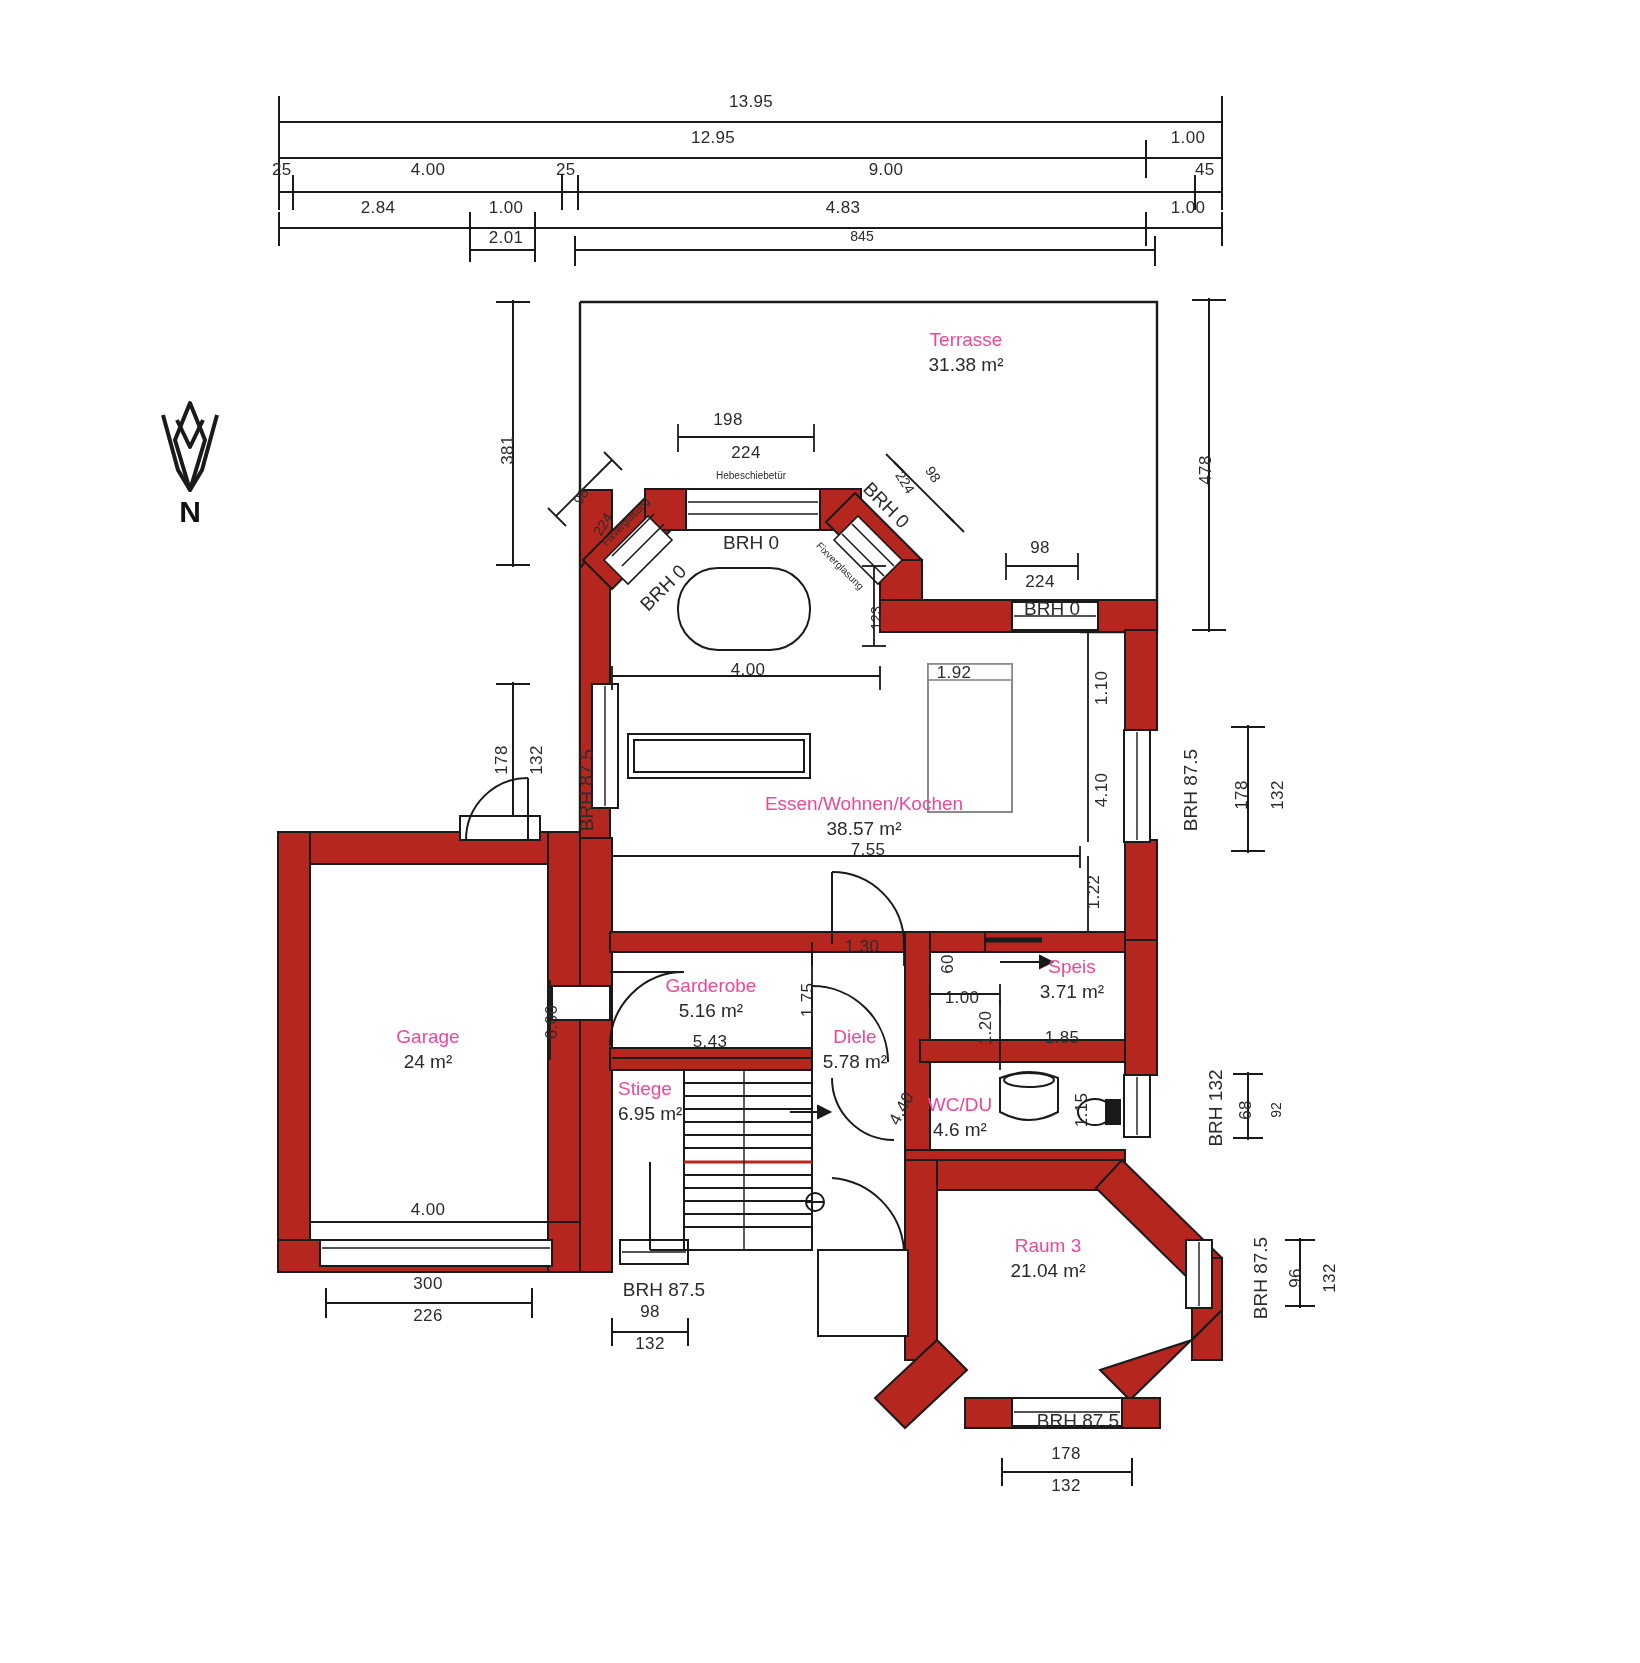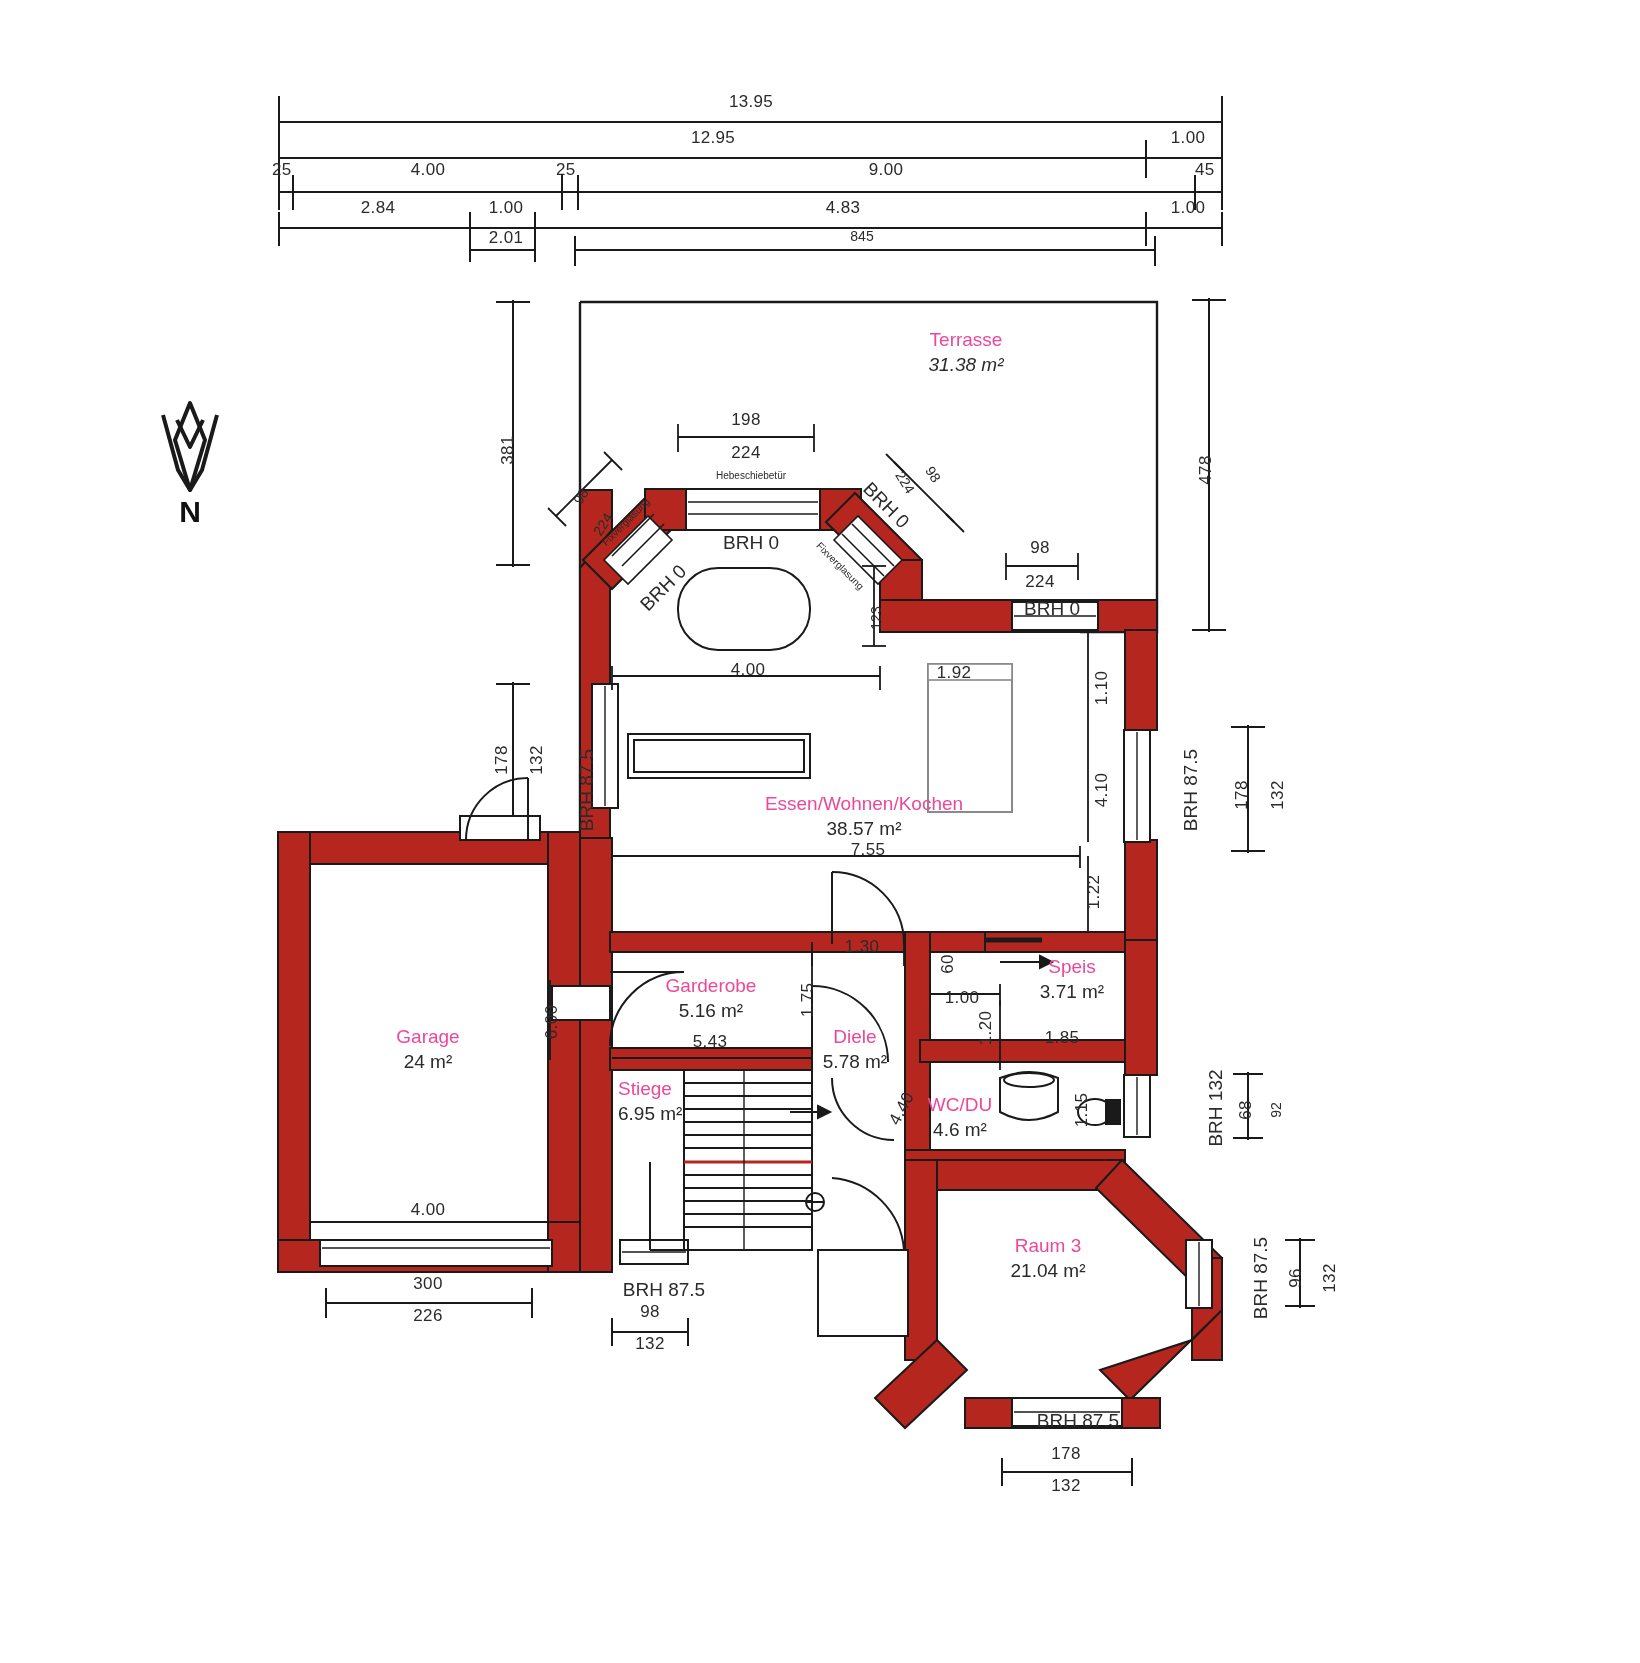--- a/index.html
+++ b/index.html
@@ -340,21 +340,21 @@
 <div class="lbl dim vert" style="left:527px;top:760px;transform:rotate(-90deg) translateX(-50%);">132</div>
 
 <div class="lbl dim vert" style="left:1196px;top:470px;transform:rotate(-90deg) translateX(-50%);">478</div>
 <div class="lbl dim vert" style="left:1232px;top:795px;transform:rotate(-90deg) translateX(-50%);">178</div>
 <div class="lbl dim vert" style="left:1268px;top:795px;transform:rotate(-90deg) translateX(-50%);">132</div>
 <div class="lbl dim vert" style="left:1236px;top:1110px;transform:rotate(-90deg) translateX(-50%);">68</div>
 <div class="lbl dim-sm vert" style="left:1268px;top:1110px;transform:rotate(-90deg) translateX(-50%);">92</div>
 <div class="lbl dim vert" style="left:1286px;top:1278px;transform:rotate(-90deg) translateX(-50%);">96</div>
 <div class="lbl dim vert" style="left:1320px;top:1278px;transform:rotate(-90deg) translateX(-50%);">132</div>
 
-<div class="lbl dim ctr" style="left:746px;top:410px;">198</div>
+<div class="lbl dim ctr" style="left:728px;top:410px;">198</div>
 <div class="lbl dim ctr" style="left:746px;top:443px;">224</div>
 <div class="lbl dim-sm vert" style="left:574px;top:492px;transform:rotate(-58deg) translateX(-50%);">98</div>
 <div class="lbl dim-sm vert" style="left:596px;top:520px;transform:rotate(-58deg) translateX(-50%);">224</div>
 <div class="lbl dim-sm vert" style="left:940px;top:470px;transform:rotate(58deg) translateX(-50%);">98</div>
 <div class="lbl dim-sm vert" style="left:912px;top:478px;transform:rotate(58deg) translateX(-50%);">224</div>
 
 <div class="lbl dim ctr" style="left:1040px;top:538px;">98</div>
 <div class="lbl dim ctr" style="left:1040px;top:572px;">224</div>
 
 <div class="lbl tiny ctr" style="left:751px;top:470px;">Hebeschiebetür</div>
@@ -366,21 +366,21 @@
 <div class="lbl brh vert" style="left:874px;top:478px;transform:rotate(45deg);">BRH 0</div>
 <div class="lbl brh ctr" style="left:1052px;top:598px;">BRH 0</div>
 <div class="lbl brh vert" style="left:576px;top:790px;transform:rotate(-90deg) translateX(-50%);">BRH 87.5</div>
 <div class="lbl brh vert" style="left:1180px;top:790px;transform:rotate(-90deg) translateX(-50%);">BRH 87.5</div>
 <div class="lbl brh vert" style="left:1205px;top:1108px;transform:rotate(-90deg) translateX(-50%);">BRH 132</div>
 <div class="lbl brh ctr" style="left:664px;top:1279px;">BRH 87.5</div>
 <div class="lbl brh vert" style="left:1250px;top:1278px;transform:rotate(-90deg) translateX(-50%);">BRH 87.5</div>
 <div class="lbl brh ctr" style="left:1078px;top:1410px;">BRH 87.5</div>
 
 <div class="lbl rm-name ctr" style="left:966px;top:329px;">Terrasse</div>
-<div class="lbl rm-area ctr" style="left:966px;top:354px;font-style:italic;">31.38 m²</div>
+<div class="lbl rm-area ctr" style="left:966px;top:354px;">31.38 m²</div>
 
 <div class="lbl rm-name ctr" style="left:864px;top:793px;">Essen/Wohnen/Kochen</div>
 <div class="lbl rm-area ctr" style="left:864px;top:818px;">38.57 m²</div>
 
 <div class="lbl rm-name ctr" style="left:428px;top:1026px;">Garage</div>
 <div class="lbl rm-area ctr" style="left:428px;top:1051px;">24 m²</div>
 
 <div class="lbl rm-name ctr" style="left:711px;top:975px;">Garderobe</div>
 <div class="lbl rm-area ctr" style="left:711px;top:1000px;">5.16 m²</div>
 

